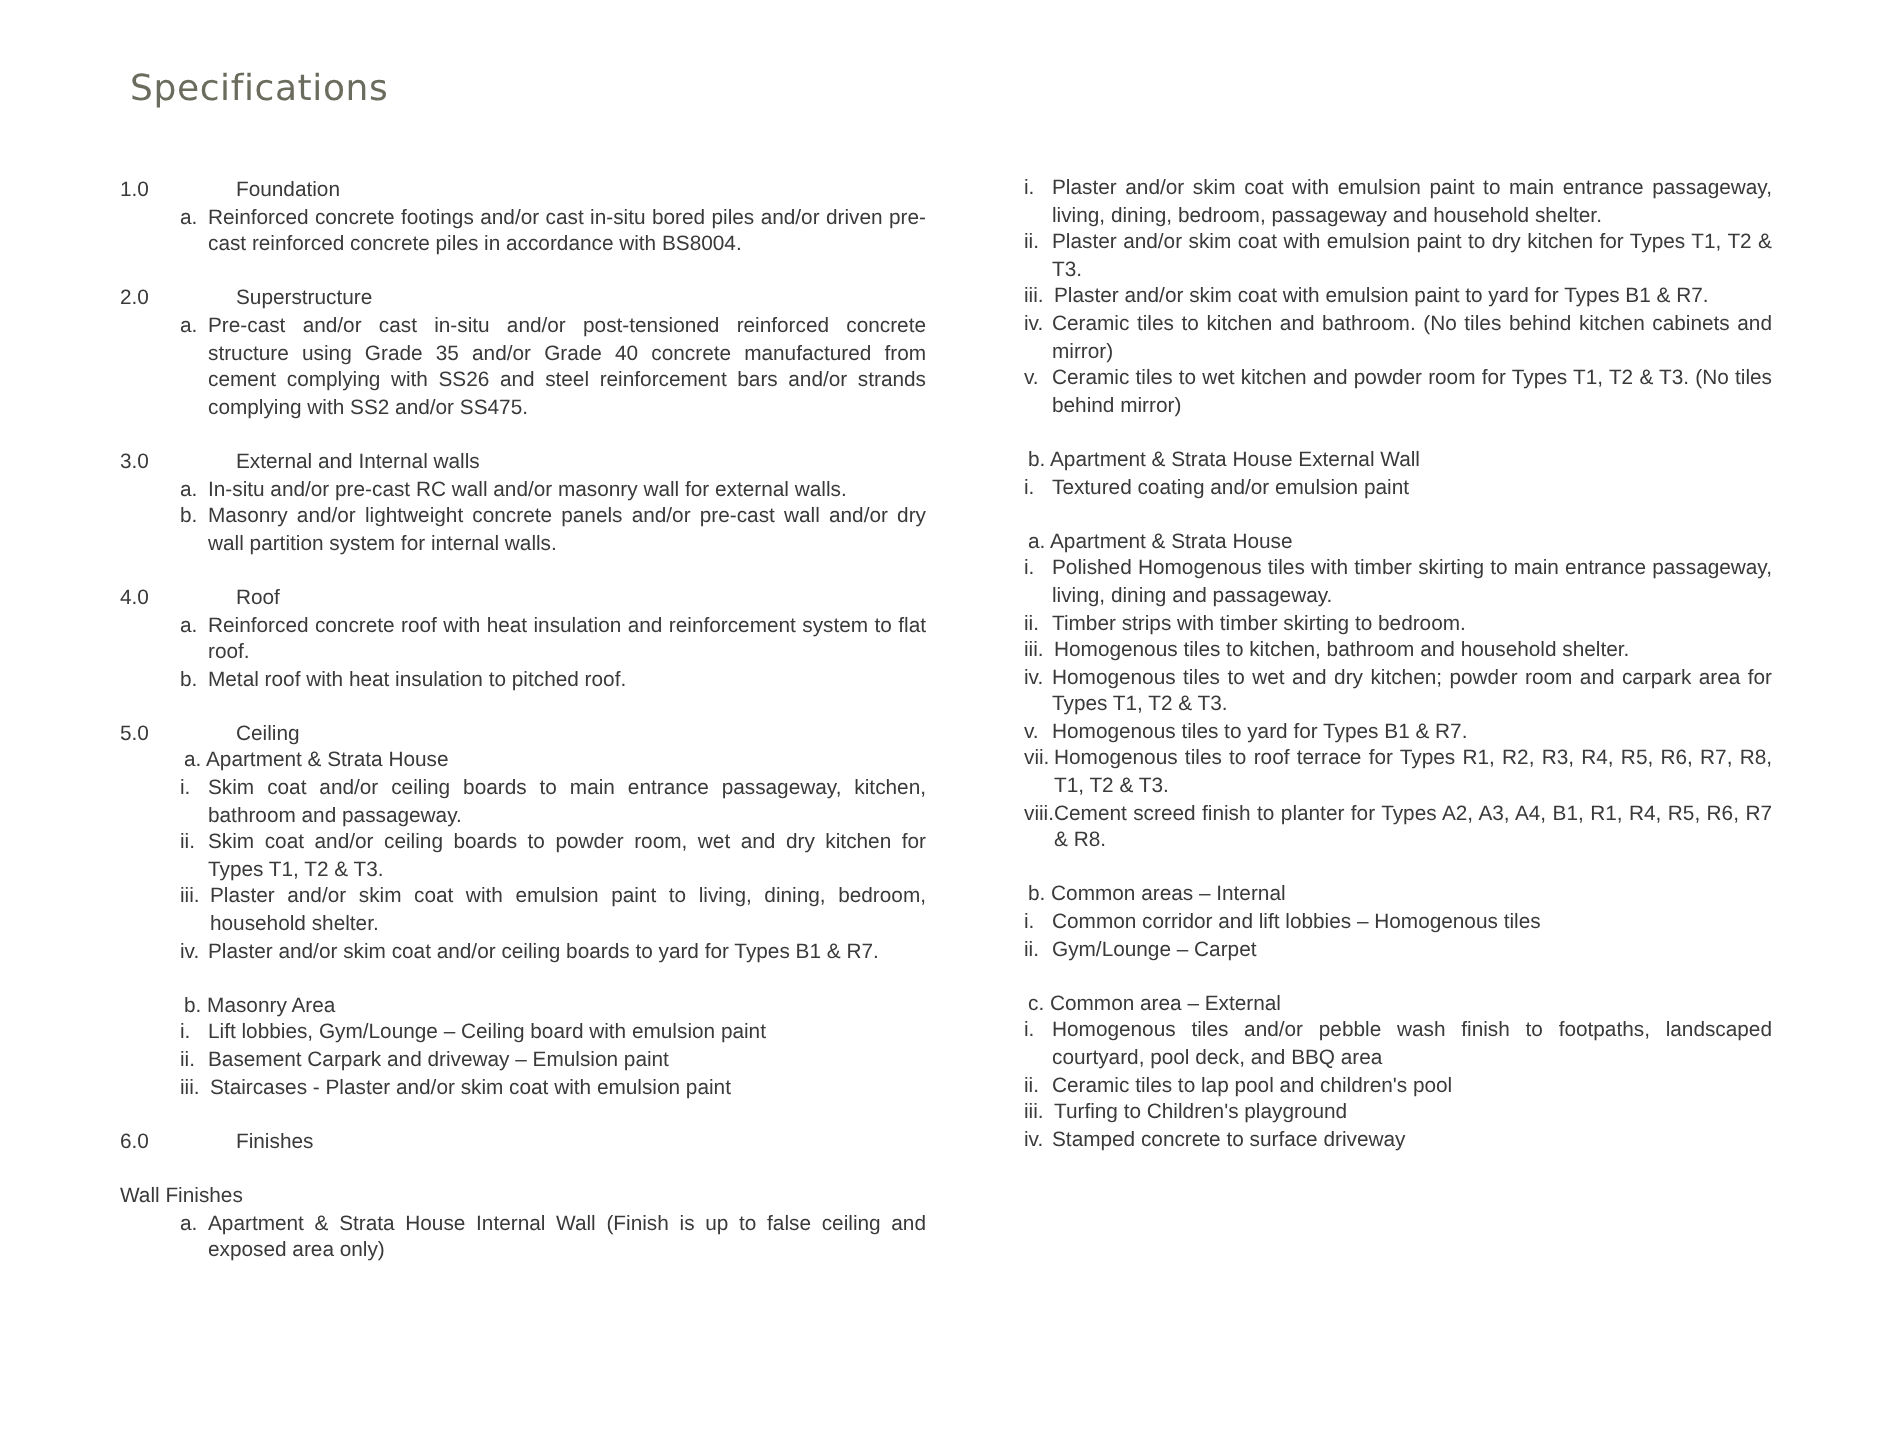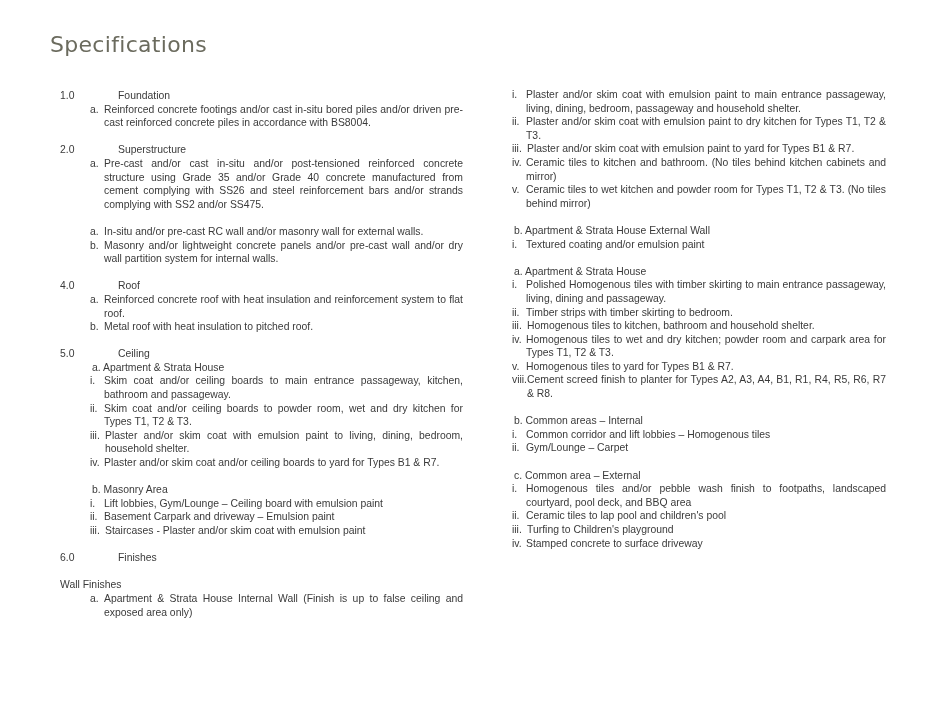--- a/index.html
+++ b/index.html
@@ -2,22 +2,22 @@
 <html><head>
   <meta charset="utf-8">
   <style>
     html, body { margin: 0; padding: 0; background: #ffffff; }
     body {
       width: 943px; height: 717px; position: relative; overflow: hidden;
       font-family: "Liberation Sans", sans-serif; color: #3a3a3a;
       font-size: 10.4px; line-height: 13.6px;
     }
     .title {
-      position: absolute; left: 50px; top: 38px;
-      font-family: "DejaVu Sans", sans-serif; font-size: 22px; font-weight: normal;
+      position: absolute; left: 65px; top: 38px;
+      font-family: "DejaVu Sans", sans-serif; font-size: 18px; font-weight: normal;
       color: #6b6b5e; letter-spacing: 0.3px;
     }
     .col { position: absolute; top: 89px; }
     .col-left { left: 60px; width: 403px; }
     .col-right { left: 482px; top: 88px; width: 404px; }
     .section { margin-bottom: 13.6px; }
     .sec-head { display: flex; gap: 28px; }
     .sec-num { width: 30px; flex: none; }
     .sub-head { margin-left: 32px; }
     .item { display: flex; margin-left: 30px; text-align: justify; }
@@ -54,20 +54,24 @@
       </div>
     <div class="list">
         <div class="item">
           <span class="mk">a.</span>
           <span class="tx">Pre-cast and/or cast in-situ and/or post-tensioned reinforced concrete structure using Grade 35 and/or Grade 40 concrete manufactured from cement complying with SS26 and steel reinforcement bars and/or strands complying with SS2 and/or SS475.</span>
         </div>
       </div>
   </div>
 
   <div class="section">
+    <div class="sec-head">
+        <span class="sec-num">3.0</span>
+        <span>External and Internal walls</span>
+      </div>
     <div class="list">
         <div class="item">
           <span class="mk">a.</span>
           <span class="tx">In-situ and/or pre-cast RC wall and/or masonry wall for external walls.</span>
         </div>
         <div class="item">
           <span class="mk">b.</span>
           <span class="tx">Masonry and/or lightweight concrete panels and/or pre-cast wall and/or dry wall partition system for internal walls.</span>
         </div>
       </div>
@@ -200,20 +204,24 @@
         </div>
         <div class="item">
           <span class="mk">iv.</span>
           <span class="tx">Homogenous tiles to wet and dry kitchen; powder room and carpark area for Types T1, T2 &amp; T3.</span>
         </div>
         <div class="item">
           <span class="mk">v.</span>
           <span class="tx">Homogenous tiles to yard for Types B1 &amp; R7.</span>
         </div>
         <div class="item">
+          <span class="mk wide">vii.</span>
+          <span class="tx">Homogenous tiles to roof terrace for Types R1, R2, R3, R4, R5, R6, R7, R8, T1, T2 &amp; T3.</span>
+        </div>
+        <div class="item">
           <span class="mk wide">viii.</span>
           <span class="tx">Cement screed finish to planter for Types A2, A3, A4, B1, R1, R4, R5, R6, R7 &amp; R8.</span>
         </div>
       </div>
     <div class="gap"></div>
     <div class="sub-head">b. Common areas – Internal</div>
     <div class="list">
         <div class="item">
           <span class="mk">i.</span>
           <span class="tx">Common corridor and lift lobbies – Homogenous tiles</span>

